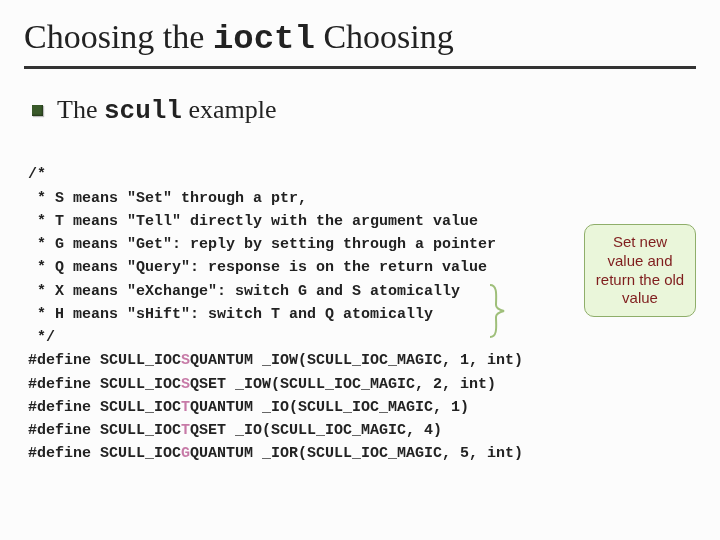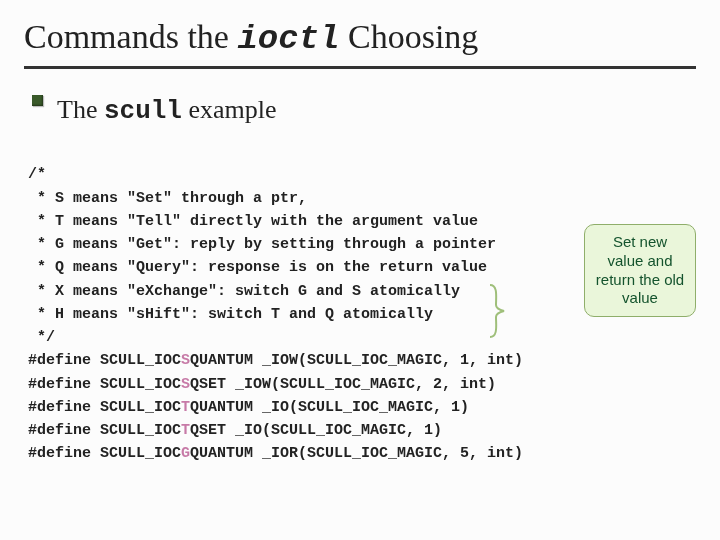--- a/index.html
+++ b/index.html
@@ -17,25 +17,24 @@
     margin-bottom: 26px;
   }
   .title {
     font-size: 34px;
     font-weight: normal;
     color: #222;
   }
   .title .mono {
     font-family: 'Courier New', monospace;
     font-weight: bold;
-    font-style: italic;
   }
   .sub-row {
     display: flex;
-    align-items: flex-start;
+    align-items: center;
     gap: 14px;
     margin-bottom: 14px;
     padding-left: 8px;
   }
   .bullet {
     width: 11px;
     height: 11px;
     background: #3a5a2a;
     box-shadow: inset -1px -1px 2px rgba(0,0,0,.4), 1px 1px 1px rgba(0,0,0,.25);
   }
@@ -63,37 +62,37 @@
     top: 224px;
     width: 112px;
     background: #eaf6da;
     border: 1px solid #8fae6a;
     border-radius: 10px;
     padding: 8px 8px;
     font-family: Arial, Helvetica, sans-serif;
     font-size: 15px;
     line-height: 1.25;
     text-align: center;
-    color: #14532d;
+    color: #7f1d1d;
   }
   .brace {
     position: absolute;
     left: 488px;
     top: 283px;
     width: 18px;
     height: 56px;
   }
   .brace svg { width: 100%; height: 100%; }
 </style>
 </head>
 <body>
 
 <div class="title-wrap">
   <h1 class="title">
-    <span>Commands the </span><span class="mono">ioctl</span><span> Choosing</span>
+    <span>Choosing the </span><span class="mono">ioctl</span><span> Choosing</span>
   </h1>
 </div>
 
 <div class="sub-row">
   <div class="bullet"></div>
   <div class="subtitle">
     <span>The </span><span class="mono">scull</span><span> example</span>
   </div>
 </div>
 
@@ -102,21 +101,21 @@
 <span> * S means "Set" through a ptr,</span>
 <span> * T means "Tell" directly with the argument value</span>
 <span> * G means "Get": reply by setting through a pointer</span>
 <span> * Q means "Query": response is on the return value</span>
 <span> * X means "eXchange": switch G and S atomically</span>
 <span> * H means "sHift": switch T and Q atomically</span>
 <span> */</span>
 <span><span>#define SCULL_IOC</span><span class="accent">S</span><span>QUANTUM _IOW(SCULL_IOC_MAGIC, 1, int)</span></span>
 <span><span>#define SCULL_IOC</span><span class="accent">S</span><span>QSET _IOW(SCULL_IOC_MAGIC, 2, int)</span></span>
 <span><span>#define SCULL_IOC</span><span class="accent">T</span><span>QUANTUM _IO(SCULL_IOC_MAGIC, 1)</span></span>
-<span><span>#define SCULL_IOC</span><span class="accent">T</span><span>QSET _IO(SCULL_IOC_MAGIC, 1)</span></span>
+<span><span>#define SCULL_IOC</span><span class="accent">T</span><span>QSET _IO(SCULL_IOC_MAGIC, 4)</span></span>
 <span><span>#define SCULL_IOC</span><span class="accent">G</span><span>QUANTUM _IOR(SCULL_IOC_MAGIC, 5, int)</span></span>
 </div>
 
 <div class="brace">
   <svg viewBox="0 0 18 56">
     <path d="M2 2 C10 2 8 14 8 22 C8 26 16 28 16 28 C16 28 8 30 8 34 C8 42 10 54 2 54" fill="none" stroke="#9fbf7a" stroke-width="2"></path>
   </svg>
 </div>
 
 <div class="callout">

